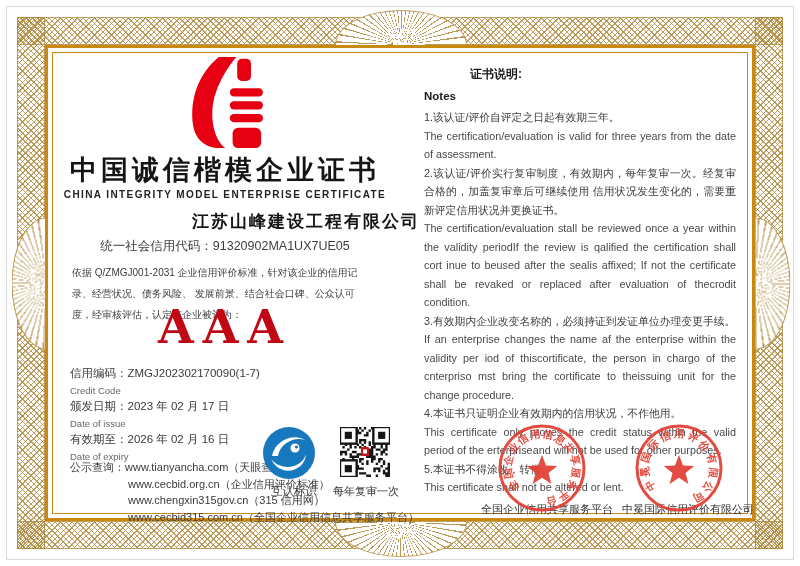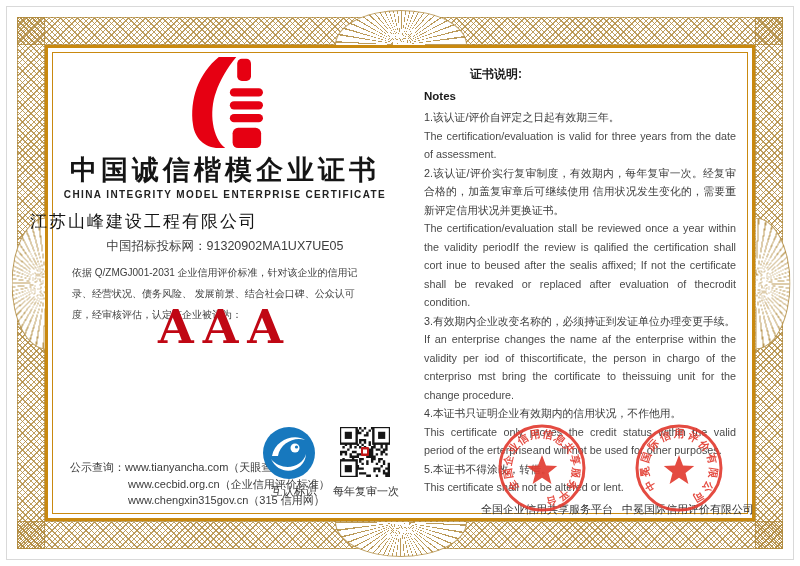--- a/index.html
+++ b/index.html
@@ -28,22 +28,22 @@
   .frame-inner{position:absolute;inset:52px;border:1px solid #c9890f;}
 
   .abs{position:absolute;}
 
   
   .logo{left:182px;top:56px;width:92px;height:94px;}
   .title-cn{left:30px;top:152px;width:390px;font-size:27px;font-weight:bold;color:#141414;
             letter-spacing:4px;text-align:center;}
   .title-en{left:30px;top:189px;width:390px;font-size:10px;font-weight:600;color:#222;
             letter-spacing:1.4px;text-align:center;}
-  .company{left:30px;top:210px;width:390px;font-size:17px;font-weight:normal;color:#141414;
-            letter-spacing:2px;text-align:left;}
+  .company{left:30px;top:210px;width:390px;font-size:17px;font-weight:bold;color:#141414;
+            letter-spacing:2px;text-align:right;}
   .uscc{left:30px;top:238px;width:390px;font-size:12.5px;color:#3d3d3d;text-align:center;}
   .basis{left:72px;top:262px;width:296px;font-size:10px;color:#3d3d3d;line-height:21px;}
   .rating{left:30px;top:300px;width:390px;text-align:center;
           font-family:"DejaVu Serif",serif;font-weight:bold;font-size:46px;
           letter-spacing:9px;color:#c00714;}
   .fields{left:70px;top:366px;width:330px;font-size:11.5px;color:#3a3a3a;}
   .fields .cn{margin:0 0 4px 0;}
   .fields .en{margin:0 0 3px 0;font-size:9.5px;color:#666;}
   .querys{left:70px;top:459px;font-size:11px;color:#3a3a3a;line-height:16.5px;}
   .querys .indent{padding-left:58px;}
@@ -88,34 +88,43 @@
     <rect fill="#e60012" x="60" y="2" width="15" height="24" rx="5"></rect>
     <rect fill="#e60012" x="52" y="34" width="36" height="9" rx="4.5"></rect>
     <rect fill="#e60012" x="52" y="48" width="36" height="9" rx="4.5"></rect>
     <rect fill="#e60012" x="52" y="62" width="36" height="9" rx="4.5"></rect>
     <rect fill="#e60012" x="55" y="77" width="31" height="22" rx="6"></rect>
   </svg>
 
   <div class="abs title-en">CHINA INTEGRITY MODEL ENTERPRISE CERTIFICATE</div>
   <div class="abs title-cn">中国诚信楷模企业证书</div>
   <div class="abs company">江苏山峰建设工程有限公司</div>
-  <div class="abs uscc">中国招标投标网：91320902MA1UX7UE05</div>
+  <div class="abs uscc">统一社会信用代码：91320902MA1UX7UE05</div>
 
   <div class="abs basis">
     <span>依据 Q/ZMGJ001-2031 企业信用评价标准，针对该企业的信用记录、经营状况、债务风险、</span>
     <span>发展前景、结合社会口碑、公众认可度，经审核评估，认定该企业被评为：</span>
   </div>
 
   <div class="abs rating">AAA</div>
 
+  <div class="abs fields">
+    <div class="cn">信用编码：ZMGJ202302170090(1-7)</div>
+    <div class="en">Credit Code</div>
+    <div class="cn">颁发日期：2023 年 02 月 17 日</div>
+    <div class="en">Date of issue</div>
+    <div class="cn">有效期至：2026 年 02 月 16 日</div>
+    <div class="en">Date of expiry</div>
+  </div>
 
   <div class="abs querys">
     <div><span>公示查询：</span><span>www.tianyancha.com（天眼查）</span></div>
     <div class="indent">www.cecbid.org.cn（企业信用评价标准）</div>
     <div class="indent">www.chengxin315gov.cn（315 信用网）</div>
+    <div class="indent">www.cecbid315.com.cn（全国企业信用信息共享服务平台）</div>
   </div>
 
   <svg class="abs mark-blue" width="54" height="54" viewBox="0 0 54 54">
     <circle cx="27" cy="27" r="26" fill="#1778be"></circle>
     <path fill="#fff" d="M10,30 C13,14 32,7 43,14 C33,10 18,17 16,30 Z"></path>
     <path fill="#fff" d="M9,33 C20,46 40,42 44,28 C43,46 18,52 9,33 Z"></path>
     <circle cx="33" cy="22" r="4.5" fill="#fff"></circle>
     <circle cx="34.5" cy="21" r="1.6" fill="#1778be"></circle>
   </svg>
   <div class="abs mark-label">互认标识</div>

